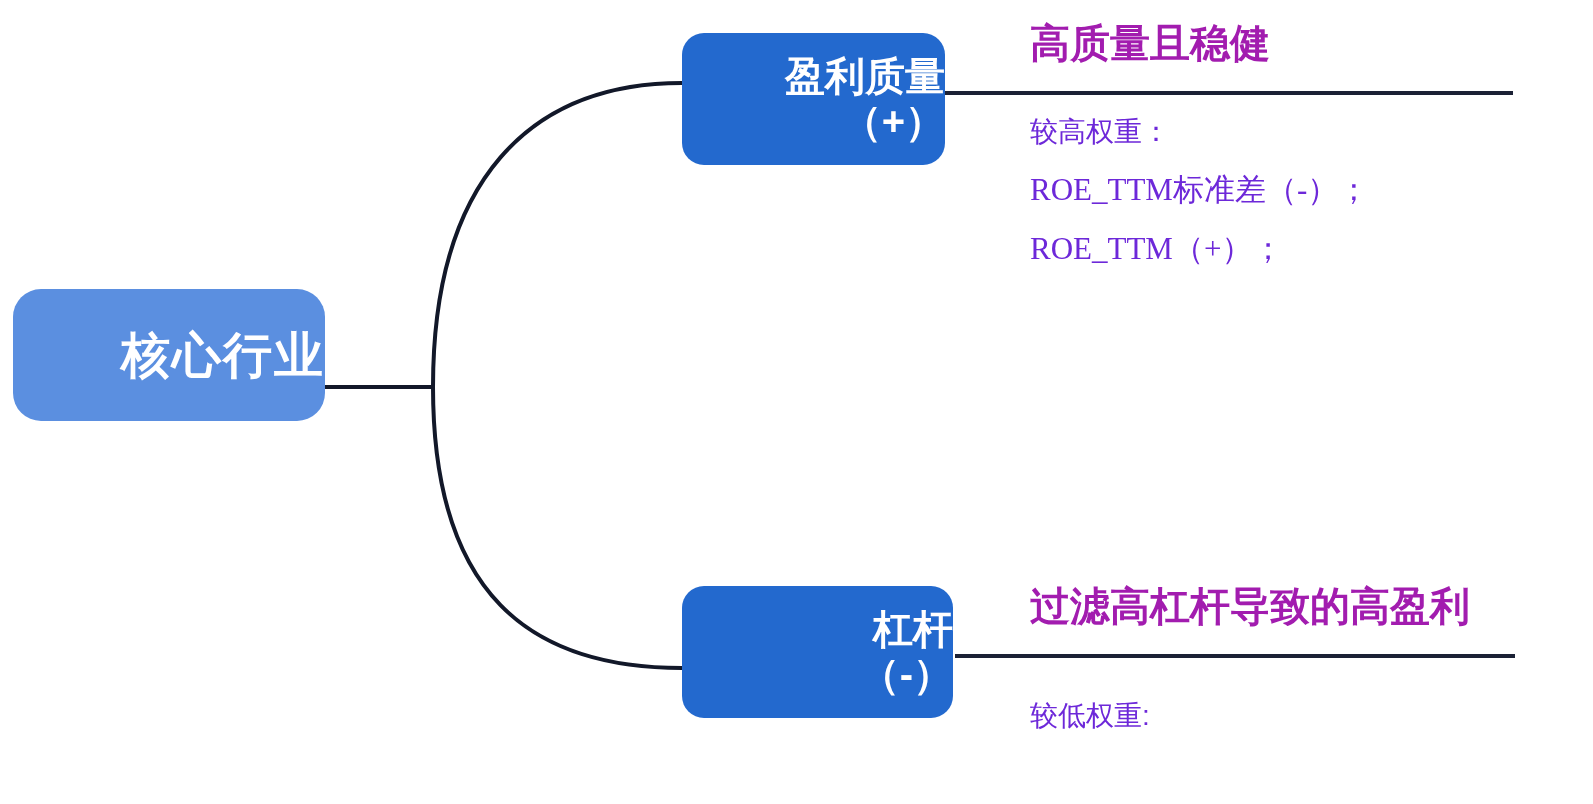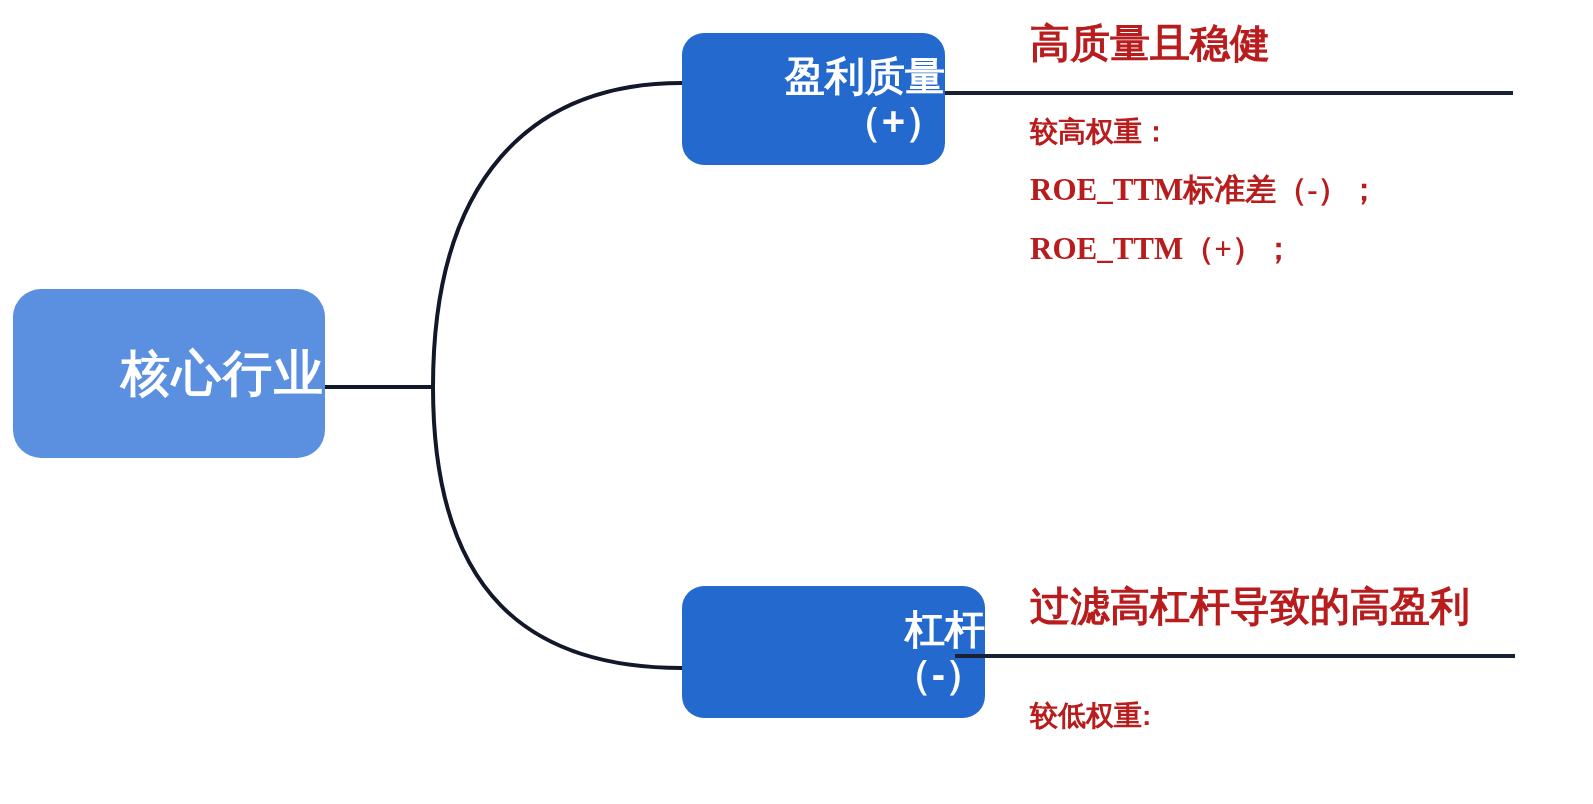--- a/index.html
+++ b/index.html
@@ -37,21 +37,21 @@
     color: #ffffff;
     font-weight: bold;
     text-align: center;
     line-height: 1.12;
   }
 
   .node-root {
     left: 13px;
     top: 289px;
     width: 312px;
-    height: 169px;
+    height: 132px;
     background: #5b8fe0;
     border-radius: 28px;
     font-size: 49px;
     letter-spacing: 2px;
   }
 
   .node-branch {
     background: #2369ce;
     border-radius: 22px;
     font-size: 40px;
@@ -60,51 +60,50 @@
   .node-quality {
     left: 682px;
     top: 33px;
     width: 263px;
     height: 132px;
   }
 
   .node-leverage {
     left: 682px;
     top: 586px;
-    width: 303px;
+    width: 271px;
     height: 132px;
   }
 
   .node-line1 { display: block; }
   .node-line2 { display: block; }
 
   
   .detail {
     position: absolute;
   }
 
   .detail-heading {
     font-size: 40px;
     font-weight: bold;
-    color: #b91c1c;
+    color: #a21caf;
     line-height: 1.05;
     white-space: nowrap;
     letter-spacing: 0px;
   }
 
   .detail-rule {
     position: absolute;
     height: 4px;
     background: #1b2135;
   }
 
   .detail-body {
     position: absolute;
-    color: #b91c1c;
-    font-weight: bold;
+    color: #6d28d9;
   }
 
   .detail-body .line {
     white-space: nowrap;
   }
 
   .body-sans {
     font-family: "Liberation Sans", "DejaVu Sans", sans-serif;
     font-size: 28px;
     line-height: 1.0;

